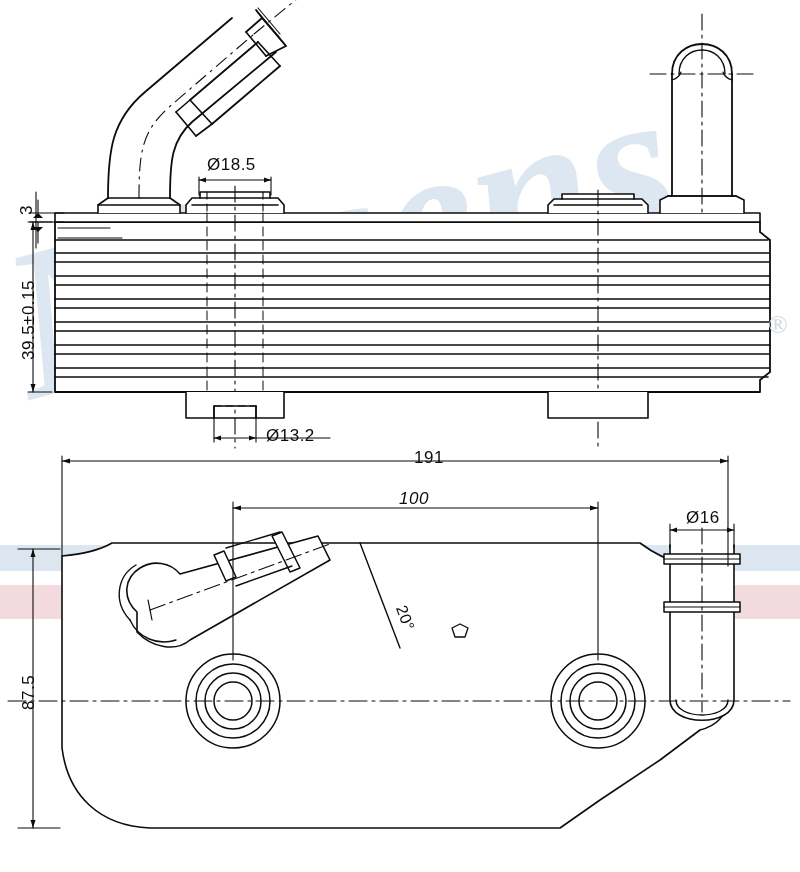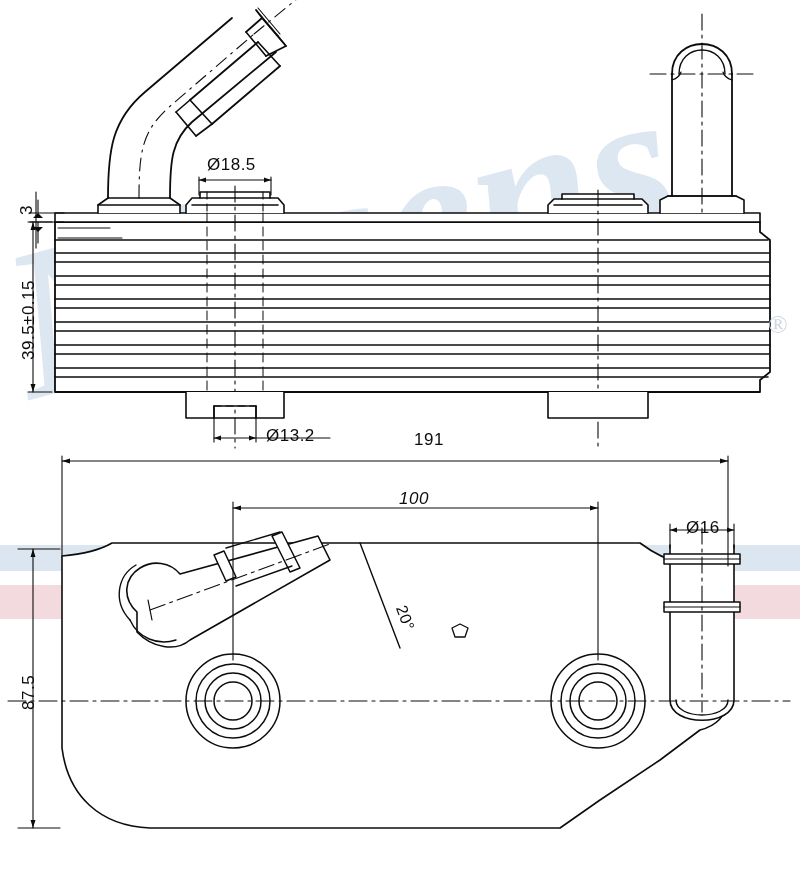--- a/index.html
+++ b/index.html
@@ -279,25 +279,25 @@
   <div class="layer" id="labels">
 
     <div class="dim" style="left:207px; top:156px;">Ø18.5</div>
 
     <div class="dim v" style="left:18px; top:205px; transform:rotate(-90deg) translate(-100%,0);">3</div>
 
     <div class="dim v" style="left:20px; top:360px; transform:rotate(-90deg);">39.5±0.15</div>
 
     <div class="dim" style="left:266px; top:420px;margin-top:7px;">Ø13.2</div>
 
-    <div class="dim" style="left:414px; top:431px;">191</div>
+    <div class="dim" style="left:414px; top:449px;">191</div>
 
     <div class="dim" style="left:399px; top:490px;font-style:italic;">100</div>
 
-    <div class="dim" style="left:686px; top:509px;margin-top:10px;">Ø16</div>
+    <div class="dim" style="left:686px; top:509px;">Ø16</div>
 
     <div class="dim" style="left:392px; top:610px; transform:rotate(70deg); font-size:16px;">20°</div>
 
     <div class="dim v" style="left:20px; top:710px; transform:rotate(-90deg);">87.5</div>
 
     <div class="reg" style="left:768px; top:310px;">®</div>
 
   </div>
 </div>
 

